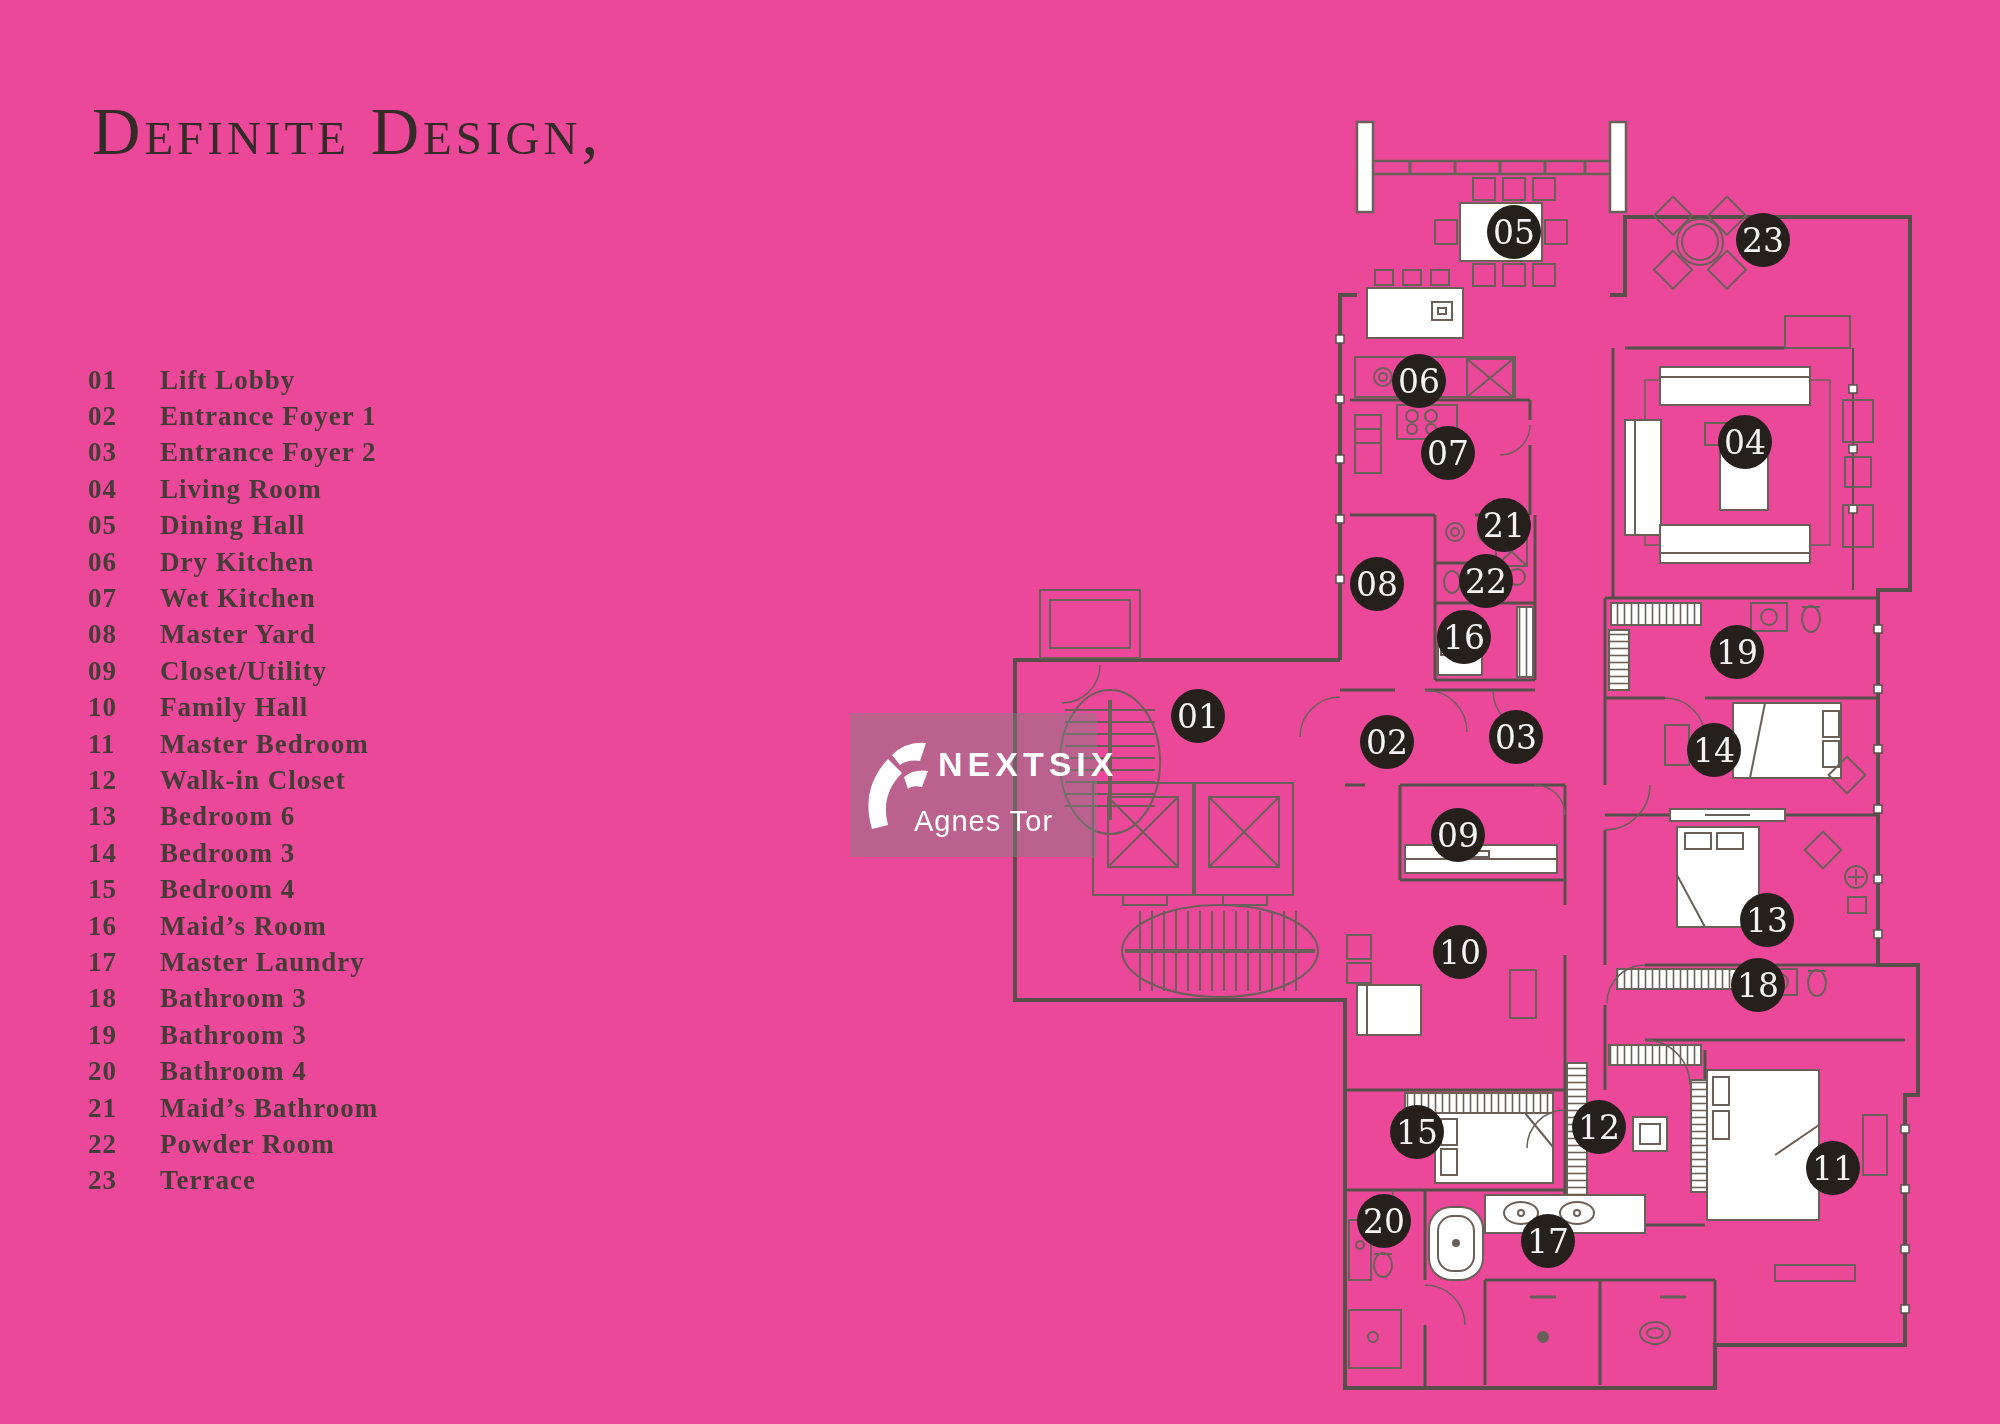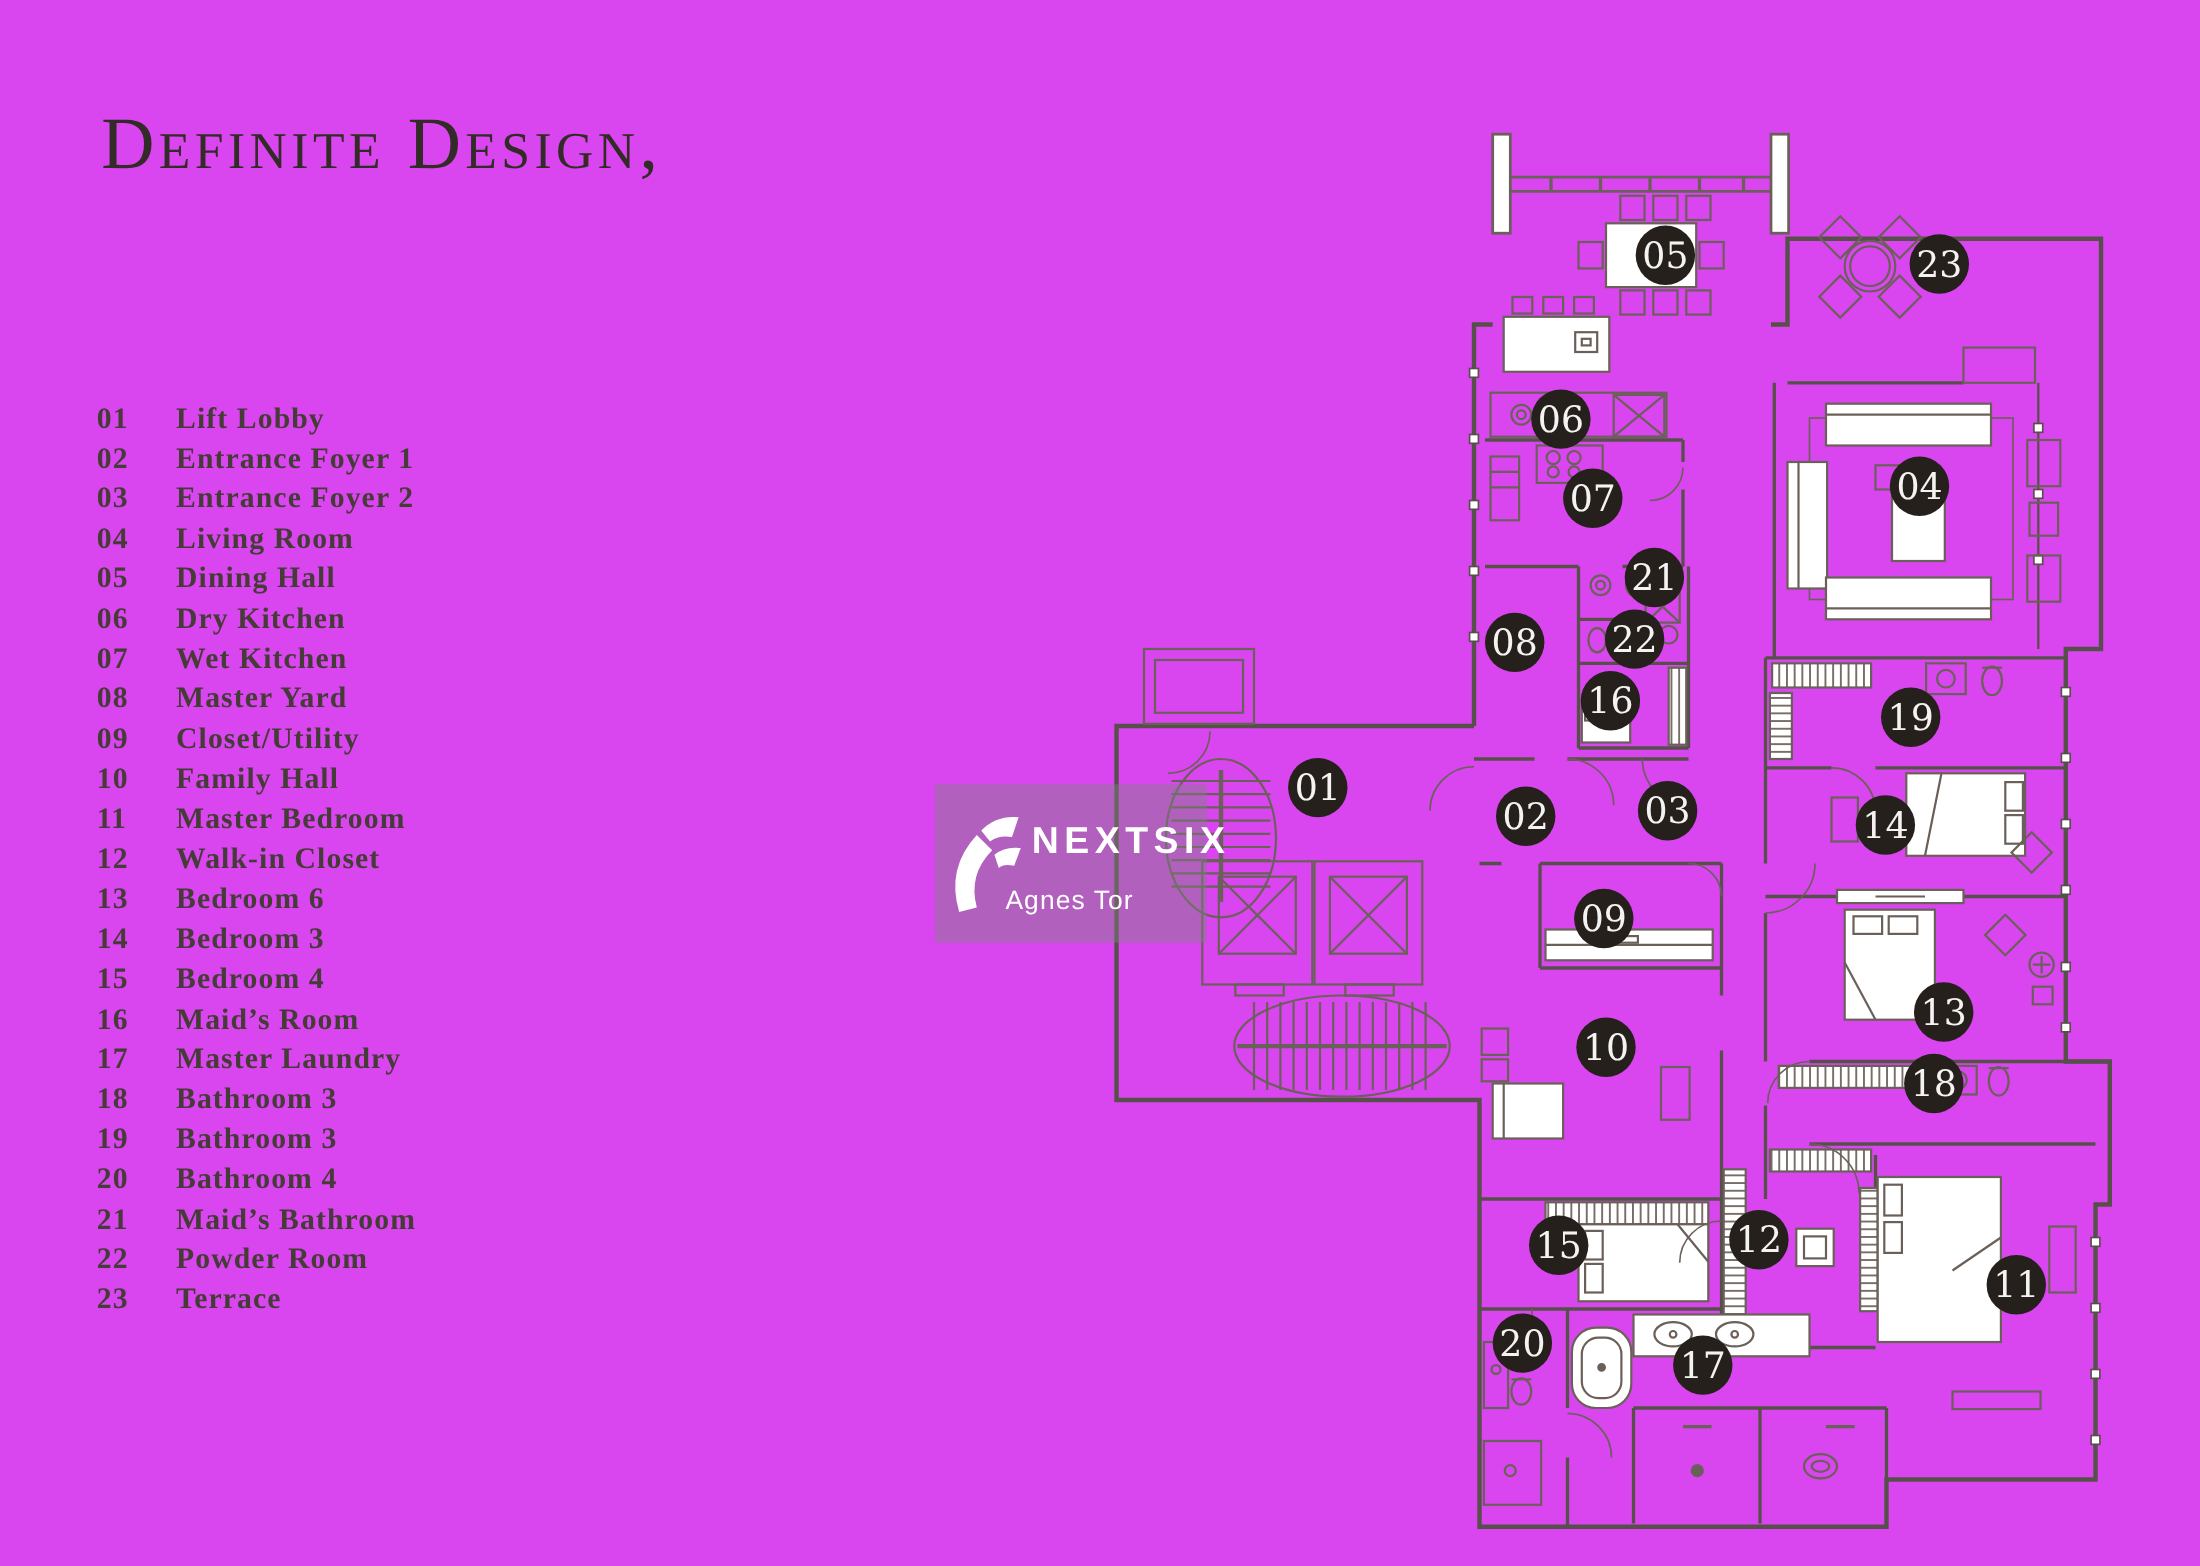--- a/index.html
+++ b/index.html
@@ -1,38 +1,38 @@
 <!DOCTYPE html>
 <html style="--ink: #453c37; --title: #332b27; --plan_line: #6b6059; --wall: #57504a; --marker_bg: #25201c; --marker_text: #f5f3f1; --watermark_bg: rgba(128,128,128,0.45); --watermark_text: #ffffff;"><head>
 <meta charset="utf-8">
 <style>
   html,body{margin:0;padding:0;background:#ffffff;width:2000px;height:1424px;overflow:hidden;
     font-family:"Liberation Serif",serif;}
-  #stage{position:relative;width:2000px;height:1424px;background:#d946ef;text-decoration:underline;}
+  #stage{position:relative;width:2000px;height:1424px;background:#ec4899;text-decoration:underline;}
 
   
   #title{position:absolute;left:92px;top:96px;color:var(--title,#332b27);
     font-variant:small-caps;font-size:67px;line-height:1.07;letter-spacing:4px;font-weight:500;}
 
   
   #legend{position:absolute;left:88px;top:362px;color:var(--ink,#453c37);}
   .lrow{display:flex;height:36.4px;align-items:center;font-size:27px;font-weight:700;letter-spacing:1px;}
   .lnum{width:72px;flex:0 0 72px;}
   .llab{white-space:nowrap;}
 
   
   #plan{position:absolute;left:1005px;top:85px;width:950px;height:1305px;}
   svg text.mk{font-family:"DejaVu Serif",serif;font-size:33px;fill:var(--marker_text,#f5f3f1);}
 
   
   #wm{position:absolute;left:850px;top:713px;width:247px;height:144px;
     background:var(--watermark_bg,rgba(128,128,128,0.45));color:#fff;
     font-family:"Liberation Sans",sans-serif;}
   #wm .brand{position:absolute;left:88px;top:32px;font-size:34px;font-weight:700;letter-spacing:5px;}
-  #wm .user{position:absolute;left:64px;top:92px;font-size:24px;font-weight:400;letter-spacing:1px;}
+  #wm .user{position:absolute;left:64px;top:92px;font-size:29px;font-weight:400;letter-spacing:1px;}
   #wm svg{position:absolute;left:8px;top:20px;}
 </style>
 </head>
 <body>
 
 <div id="stage">
 
   <div id="title">
     <div>Definite Design,</div>
   </div>

